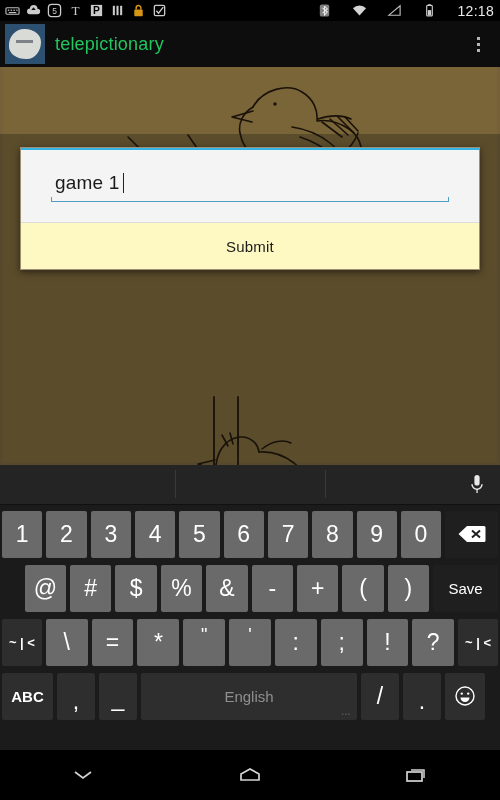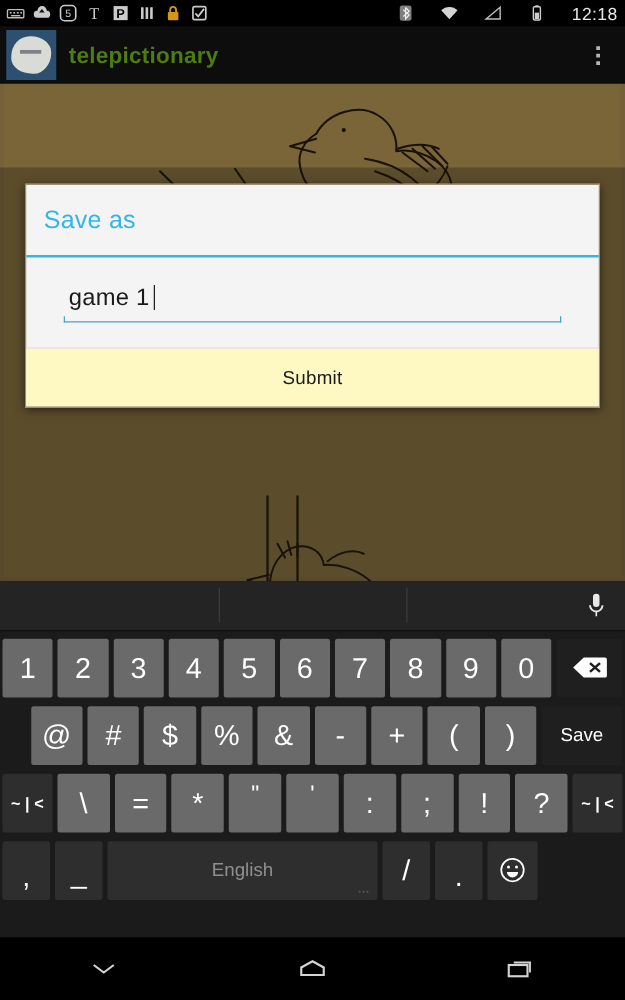--- a/index.html
+++ b/index.html
@@ -32,21 +32,21 @@
   }
   .app-logo .blob {
     position: absolute; left: 4px; top: 5px; width: 32px; height: 30px;
     background: #d9dbd6; border-radius: 48% 52% 45% 55% / 55% 45% 58% 42%;
   }
   .app-logo .blob:after {
     content: ""; position: absolute; left: 7px; top: 11px;
     width: 17px; height: 3px; background: #7d8289;
   }
   .app-title {
-    color: #4d7c0f; font-size: 18px; margin-left: 10px; font-weight: 700;
+    color: #22c55e; font-size: 18px; margin-left: 10px; font-weight: 400;
     letter-spacing: .2px;
   }
   .overflow {
     margin-left: auto; margin-right: 11px; width: 22px; height: 34px;
     display: flex; flex-direction: column; align-items: center; justify-content: center; gap: 3px;
   }
   .overflow i { width: 3px; height: 3px; background: #b5b5b5; display: block; }
 
   
   .canvas-wrap {
@@ -249,21 +249,20 @@
         <path d="M229 432 L230 462 M244 438 L244 462"></path>
         <path d="M261 438 L262 452 L254 464 M262 452 L270 464"></path>
         <path d="M270 410 C281 410 292 414 299 420"></path>
         <path d="M276 421 C285 422 293 425 299 429"></path>
       </g>
     </svg>
     <div class="scrim"></div>
   </div>
 
   <div class="dialog">
-    <div class="dlg-title">Save as</div>
     <div class="dlg-rule"></div>
     <div class="dlg-body">
       <div class="edit-wrap">
         <div><span class="edit-text">game 1</span><span class="caret"></span></div>
         <div class="edit-underline"></div>
       </div>
     </div>
     <div class="dlg-sep"></div>
     <div class="dlg-btn">Submit</div>
   </div>
@@ -323,20 +322,21 @@
         <div class="key" style="width:42px;font-size:18px;align-items:flex-start;padding-top:6px">"</div>
         <div class="key" style="width:42px;font-size:18px;align-items:flex-start;padding-top:6px">'</div>
         <div class="key" style="width:42px">:</div>
         <div class="key" style="width:42px">;</div>
         <div class="key" style="width:42px">!</div>
         <div class="key" style="width:42px">?</div>
         <div class="key fn" style="width:40px;font-size:13px;font-weight:bold">~ | &lt;</div>
       </div>
 
       <div class="kb-row">
+        <div class="key fn" style="width:51px;font-size:15px;font-weight:bold">ABC</div>
         <div class="key fn" style="width:38px;align-items:flex-end;padding-bottom:5px">,</div>
         <div class="key fn" style="width:38px;align-items:flex-end;padding-bottom:8px">_</div>
         <div class="key fn space-key" style="width:216px">
           <span>English</span>
           <span class="dots">▪▪▪</span>
         </div>
         <div class="key fn" style="width:38px">/</div>
         <div class="key fn" style="width:38px;align-items:flex-end;padding-bottom:5px">.</div>
         <div class="key fn" style="width:40px">
           <svg class="emoji-ico" viewBox="0 0 22 22">

